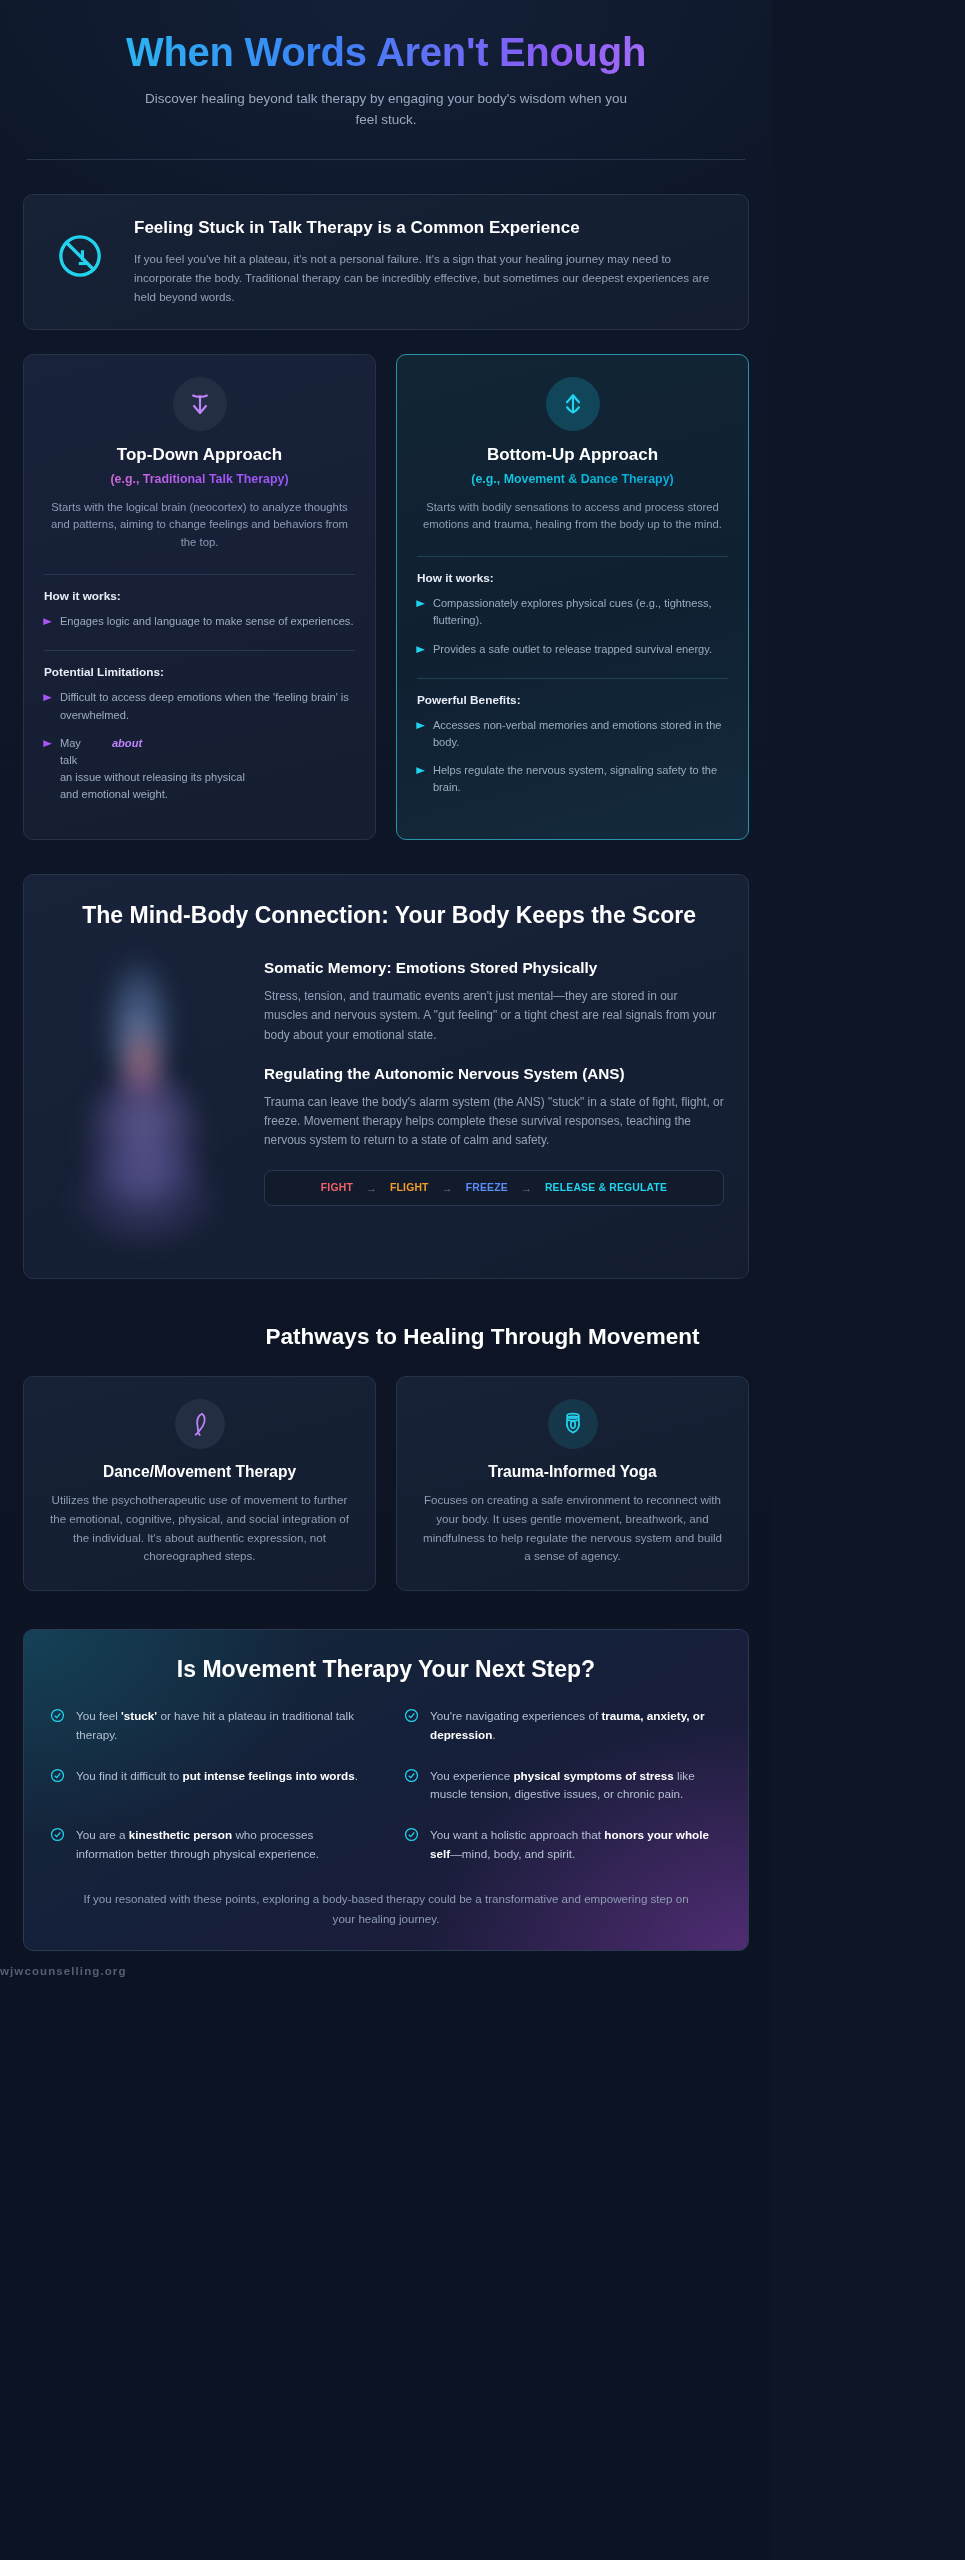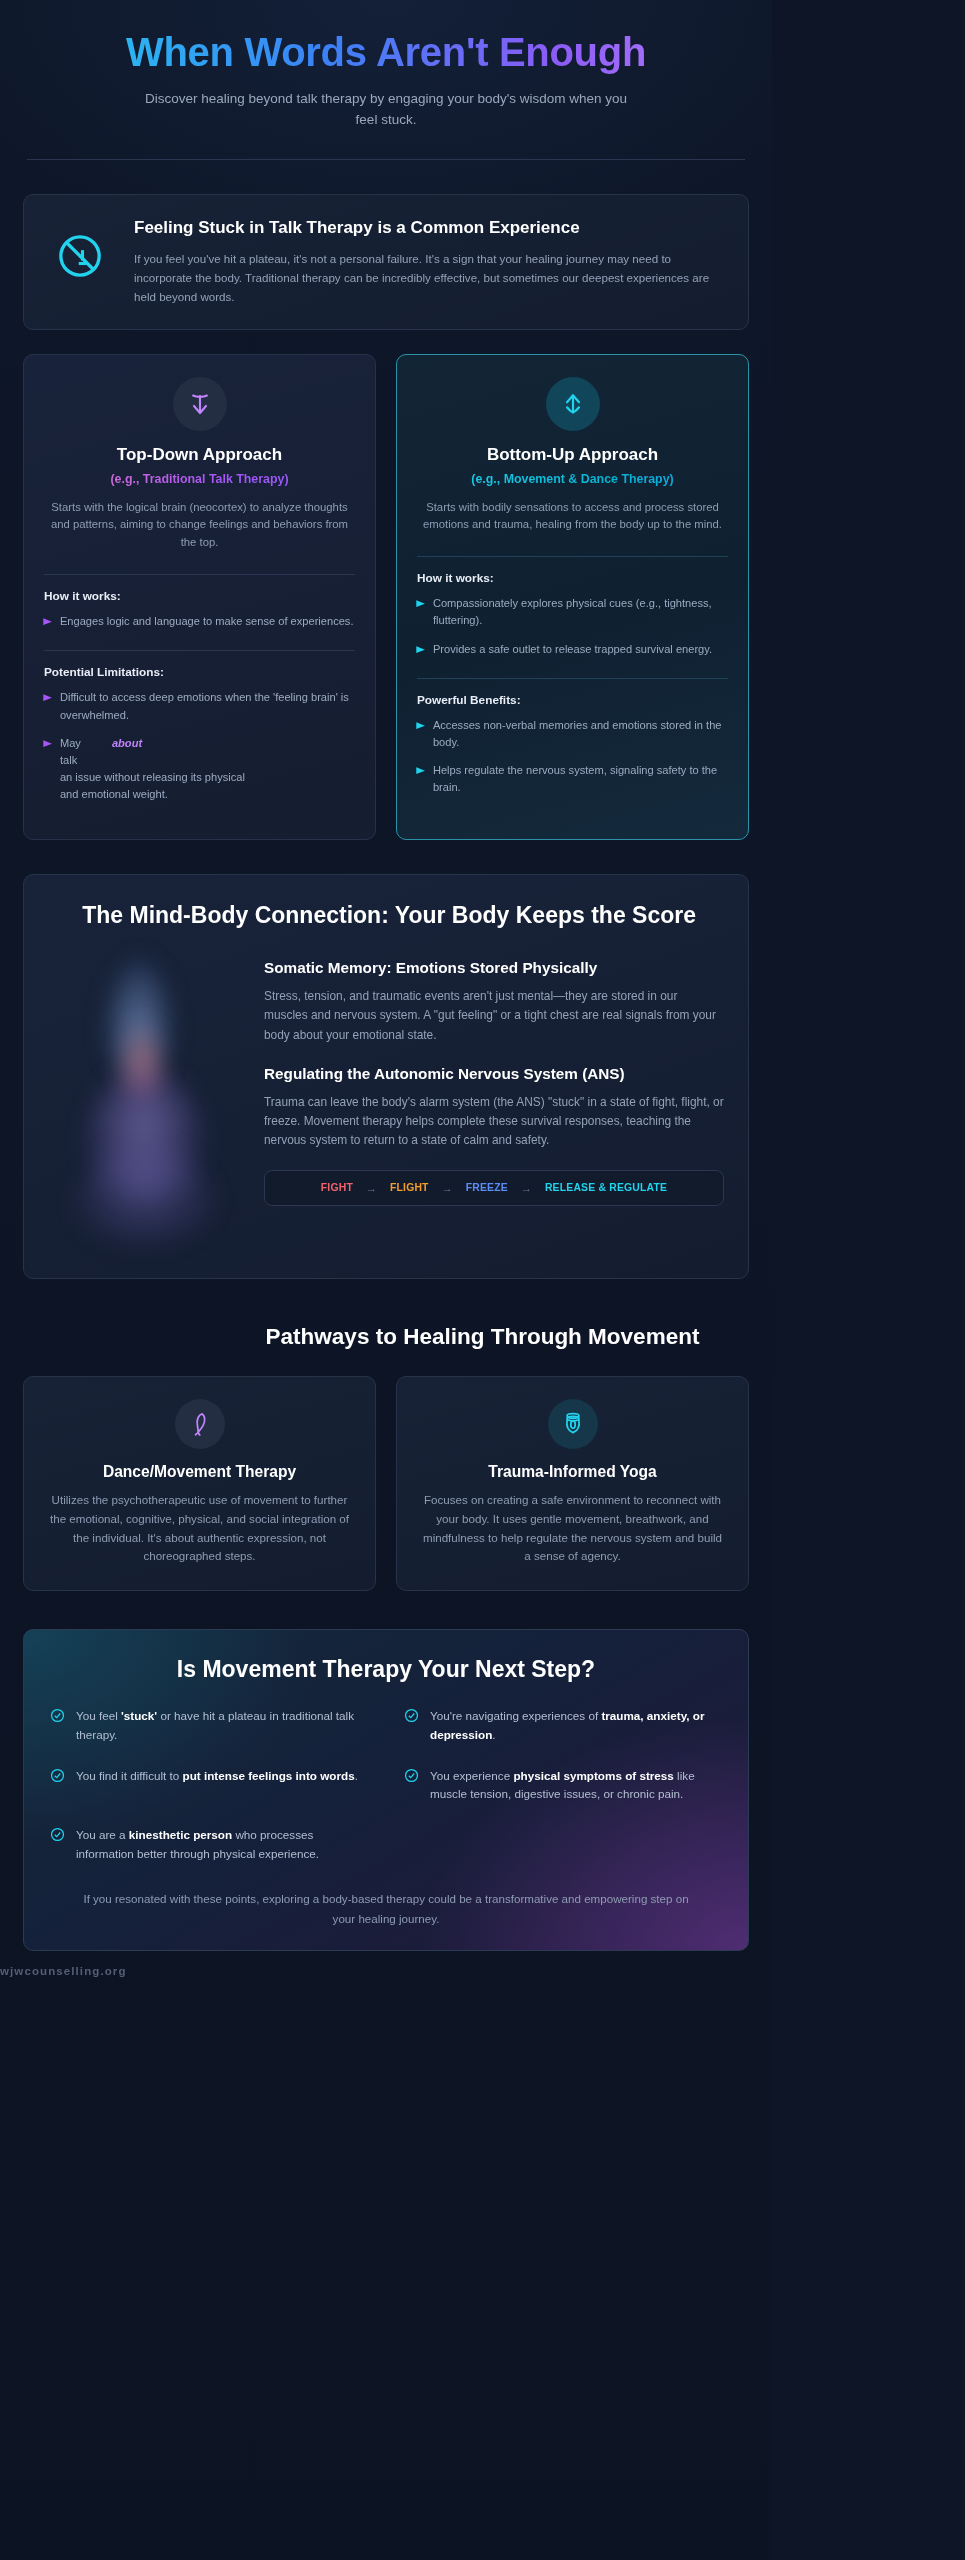--- a/index.html
+++ b/index.html
@@ -558,20 +558,29 @@
       <div class="ck">
         <span class="ck-ico">
           <svg width="15" height="15" viewBox="0 0 24 24" fill="none" stroke="#22d3ee" stroke-width="2">
               <circle cx="12" cy="12" r="9.5"></circle>
               <polyline points="7.6,12.4 10.8,15.4 16.4,8.8"></polyline>
             </svg>
         </span>
         <span class="ck-txt"><span>You are a </span><b>kinesthetic person</b><span> who processes information better through physical experience.</span></span>
       </div>
 
+      <div class="ck">
+        <span class="ck-ico">
+          <svg width="15" height="15" viewBox="0 0 24 24" fill="none" stroke="#22d3ee" stroke-width="2">
+              <circle cx="12" cy="12" r="9.5"></circle>
+              <polyline points="7.6,12.4 10.8,15.4 16.4,8.8"></polyline>
+            </svg>
+        </span>
+        <span class="ck-txt"><span>You want a holistic approach that </span><b>honors your whole self</b><span>—mind, body, and spirit.</span></span>
+      </div>
 
     </div>
     <div class="check-foot">If you resonated with these points, exploring a body-based therapy could be a transformative and empowering step on your healing journey.</div>
   </div>
 
   <div class="brand">wjwcounselling.org</div>
 
 </div>
 
 </body></html>

